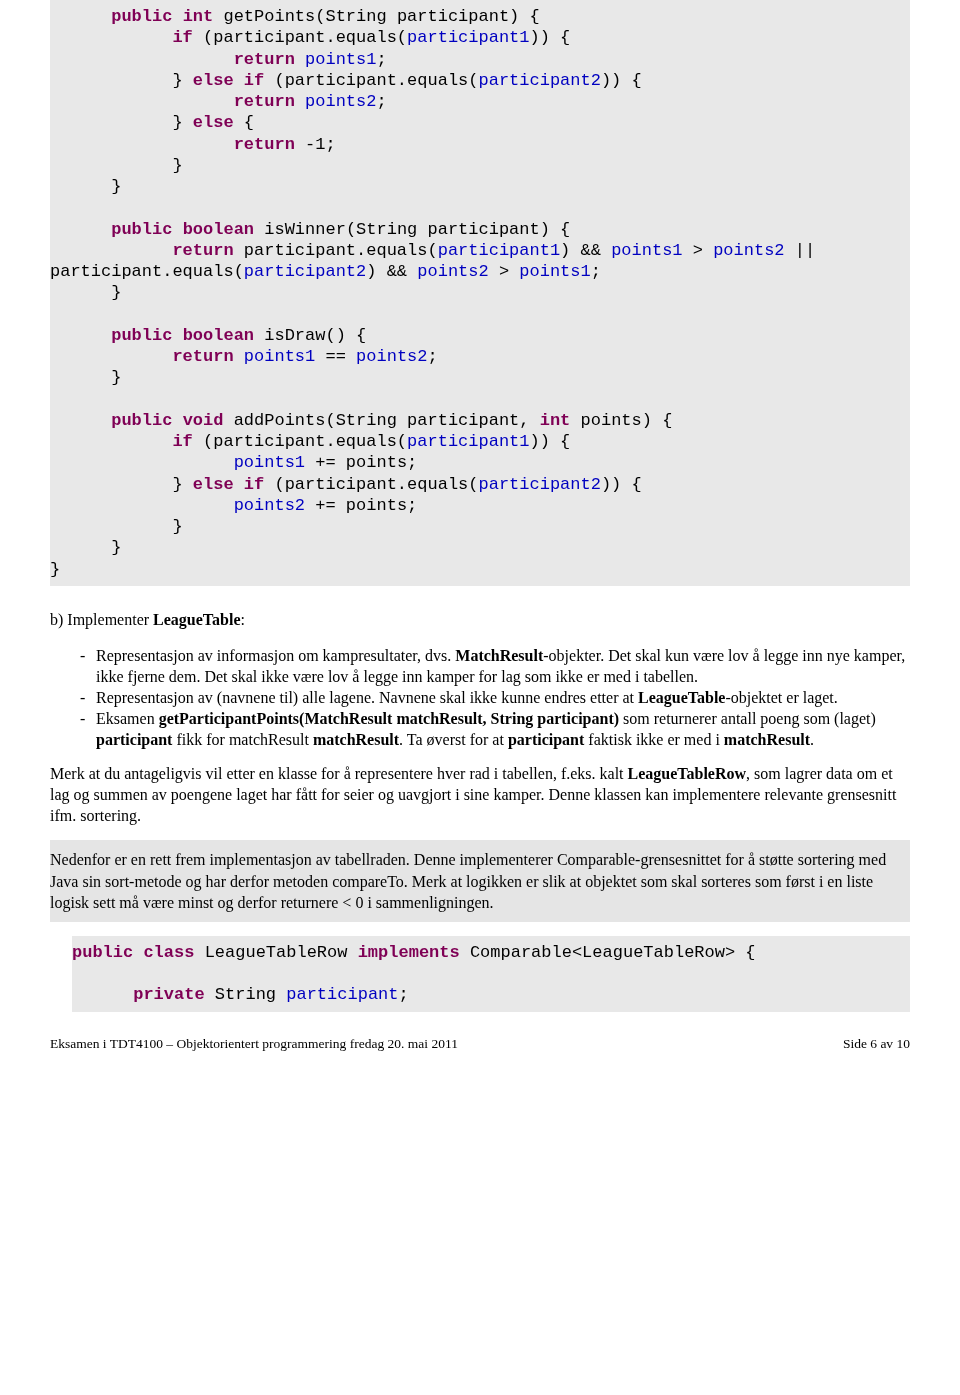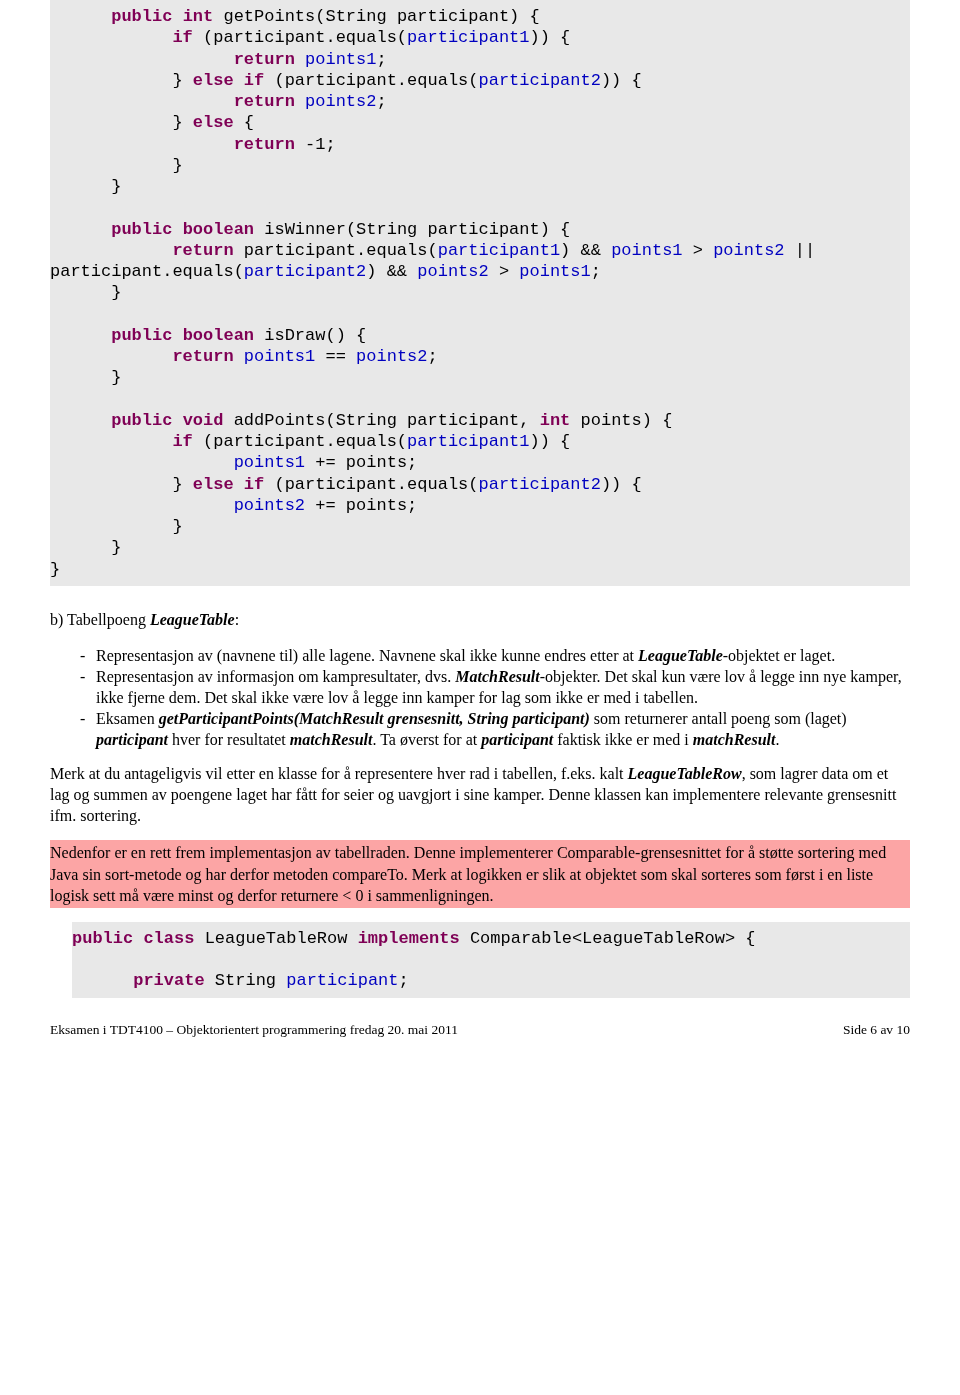--- a/index.html
+++ b/index.html
@@ -17,22 +17,22 @@
   .code-block {
     font-family: "Courier New", monospace;
     font-size: 17px;
     background: #e8e8e8;
     padding: 6px 0;
     white-space: pre;
     line-height: 1.25;
   }
   .code-block.nopad { background: #e8e8e8; margin-left: 22px; }
   .gray-block {
-    background: #fca5a5;
-    padding: 2px 0;
+    background: #e5e5e5;
+    padding: 9px 0;
   }
   .body-text p {
     margin: 0 0 14px 0;
     line-height: 1.30;
     text-align: left;
   }
   .body-text { margin-top: 24px; }
   ul.dash {
     list-style: none;
     padding-left: 30px;
@@ -51,21 +51,21 @@
   }
   .kw { color: #7f0055; font-weight: bold; }
   .fld { color: #0000c0; }
   .footer {
     display: flex;
     justify-content: space-between;
     margin-top: 24px;
     font-size: 13.5px;
     align-items: center;
   }
-  b { font-weight: bold; font-style: italic; }
+  b { font-weight: bold; }
 </style>
 </head>
 <body>
 
 <div class="page">
 
 <div class="code-block"><span>      </span><span class="kw">public</span><span> </span><span class="kw">int</span><span> getPoints(String participant) {</span>
 <span>            </span><span class="kw">if</span><span> (participant.equals(</span><span class="fld">participant1</span><span>)) {</span>
 <span>                  </span><span class="kw">return</span><span> </span><span class="fld">points1</span><span>;</span>
 <span>            } </span><span class="kw">else</span><span> </span><span class="kw">if</span><span> (participant.equals(</span><span class="fld">participant2</span><span>)) {</span>
@@ -87,25 +87,25 @@
 <span>      </span><span class="kw">public</span><span> </span><span class="kw">void</span><span> addPoints(String participant, </span><span class="kw">int</span><span> points) {</span>
 <span>            </span><span class="kw">if</span><span> (participant.equals(</span><span class="fld">participant1</span><span>)) {</span>
 <span>                  </span><span class="fld">points1</span><span> += points;</span>
 <span>            } </span><span class="kw">else</span><span> </span><span class="kw">if</span><span> (participant.equals(</span><span class="fld">participant2</span><span>)) {</span>
 <span>                  </span><span class="fld">points2</span><span> += points;</span>
 <span>            }</span>
 <span>      }</span>
 <span>}</span></div>
 
 <div class="body-text">
-  <p><span>b) Tabellpoeng </span><b>LeagueTable</b><span>:</span></p>
+  <p><span>b) Implementer </span><b>LeagueTable</b><span>:</span></p>
   <ul class="dash">
+    <li><span>Representasjon av informasjon om kampresultater, dvs. </span><b>MatchResult</b><span>-objekter. Det skal kun være lov å legge inn nye kamper, ikke fjerne dem. Det skal ikke være lov å legge inn kamper for lag som ikke er med i tabellen.</span></li>
     <li><span>Representasjon av (navnene til) alle lagene. Navnene skal ikke kunne endres etter at </span><b>LeagueTable</b><span>-objektet er laget.</span></li>
-    <li><span>Representasjon av informasjon om kampresultater, dvs. </span><b>MatchResult</b><span>-objekter. Det skal kun være lov å legge inn nye kamper, ikke fjerne dem. Det skal ikke være lov å legge inn kamper for lag som ikke er med i tabellen.</span></li>
-    <li><span>Eksamen </span><b>getParticipantPoints(MatchResult grensesnitt, String participant)</b><span> som returnerer antall poeng som (laget) </span><b>participant</b><span> hver for resultatet </span><b>matchResult</b><span>. Ta øverst for at </span><b>participant</b><span> faktisk ikke er med i </span><b>matchResult</b><span>.</span></li>
+    <li><span>Eksamen </span><b>getParticipantPoints(MatchResult matchResult, String participant)</b><span> som returnerer antall poeng som (laget) </span><b>participant</b><span> fikk for matchResult </span><b>matchResult</b><span>. Ta øverst for at </span><b>participant</b><span> faktisk ikke er med i </span><b>matchResult</b><span>.</span></li>
   </ul>
   <p><span>Merk at du antageligvis vil etter en klasse for å representere hver rad i tabellen, f.eks. kalt </span><b>LeagueTableRow</b><span>, som lagrer data om et lag og summen av poengene laget har fått for seier og uavgjort i sine kamper. Denne klassen kan implementere relevante grensesnitt ifm. sortering.</span></p>
 </div>
 
 <div class="gray-block">
   <p style="margin:0; line-height:1.32;">Nedenfor er en rett frem implementasjon av tabellraden. Denne implementerer Comparable-grensesnittet for å støtte sortering med Java sin sort-metode og har derfor metoden compareTo. Merk at logikken er slik at objektet som skal sorteres som først i en liste logisk sett må være minst og derfor returnere &lt; 0 i sammenligningen.</p>
 </div>
 
 <div style="height:14px;"></div>
 

